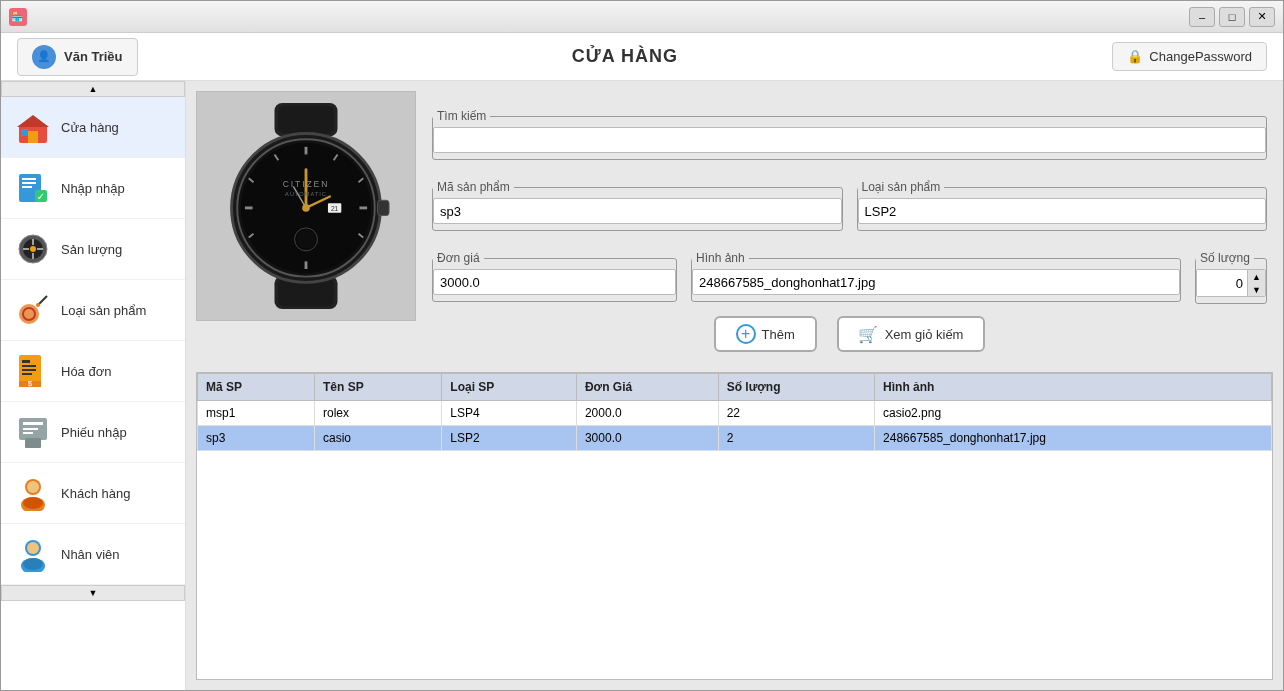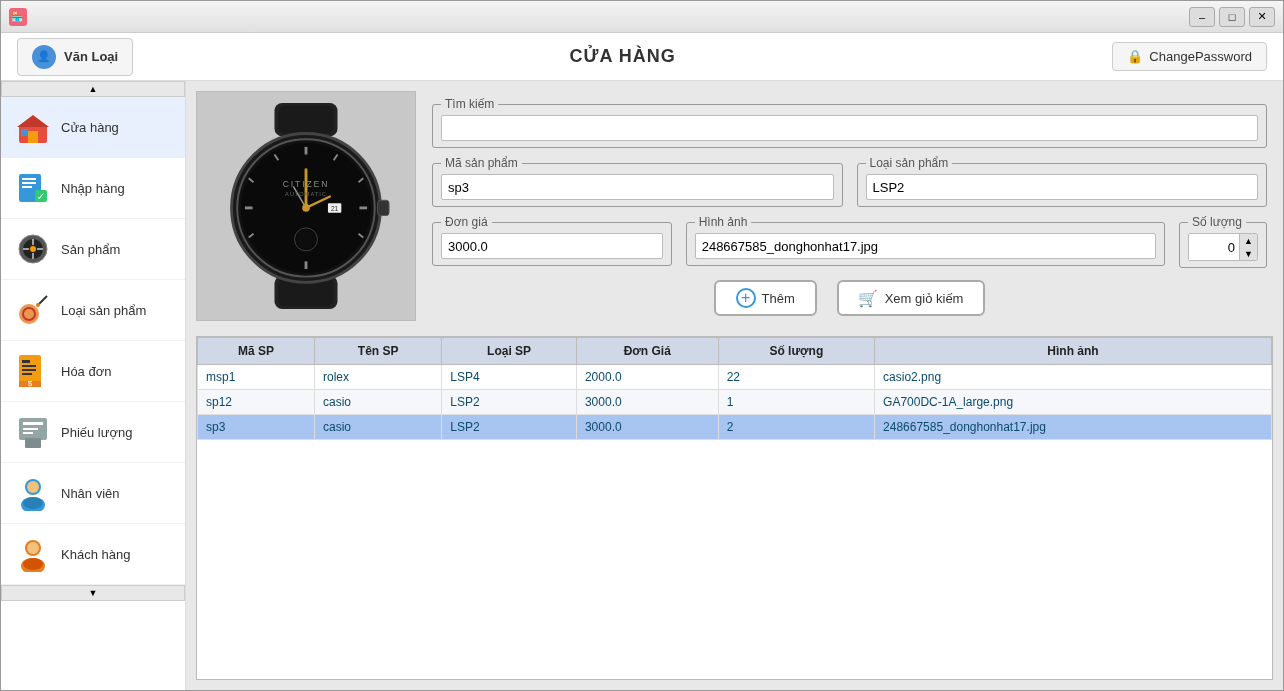--- a/index.html
+++ b/index.html
@@ -52,26 +52,26 @@
 
     .action-row { display: flex; justify-content: center; gap: 20px; padding: 4px 0; }
 
     .btn-them { display: flex; align-items: center; gap: 6px; background: #fff; border: 2px solid #aaa; border-radius: 6px; padding: 6px 20px; cursor: pointer; font-size: 13px; font-weight: 500; color: #333; }
     .btn-cart { display: flex; align-items: center; gap: 6px; background: #fff; border: 2px solid #aaa; border-radius: 6px; padding: 6px 20px; cursor: pointer; font-size: 13px; font-weight: 500; color: #333; }
 
     .table-section { flex: 1; background: #fff; margin: 0 10px 10px 10px; border: 1px solid #bbb; overflow: auto; }
 
     table { width: 100%; border-collapse: collapse; }
     thead tr { background: #d0d8e8; }
-    th { padding: 6px 8px; text-align: center; border: 1px solid #bbb; font-size: 12px; font-weight: 600; color: #222; }
-    td { padding: 5px 8px; border: 1px solid #ddd; font-size: 12px; color: #0c4a6e; }
+    th { padding: 6px 8px; text-align: left; border: 1px solid #bbb; font-size: 12px; font-weight: 600; color: #222; }
+    td { padding: 5px 8px; border: 1px solid #ddd; font-size: 12px; color: #000000; }
     tbody tr:nth-child(even) { background: #f5f7fa; }
     tbody tr.selected { background: #a8c4f0; }
 
-    fieldset { border: 1px solid #999; border-radius: 3px; padding: 4px 8px 6px; }
+    fieldset { border: 1px solid #999; border-radius: 3px; padding: 4px 0 6px; margin-top: 12px; }
     legend { font-size: 12px; color: #555; padding: 0 4px; }
   </style>
 </head>
 <body>
 
 <div class="window">
 
   <div class="title-bar">
     <div class="title-bar-left">
       <div class="title-bar-icon">🏪</div>
@@ -79,21 +79,21 @@
     <div class="title-bar-controls">
       <div class="tb-btn">–</div>
       <div class="tb-btn">□</div>
       <div class="tb-btn close">✕</div>
     </div>
   </div>
 
   <div class="main-header">
     <div class="user-btn">
       <div class="user-icon">👤</div>
-      <span>Văn Loại</span>
+      <span>Văn Triều</span>
     </div>
     <div class="app-title">CỬA HÀNG</div>
     <div class="change-pwd-btn">
       <span>🔒</span>
       <span>ChangePassword</span>
     </div>
   </div>
 
   <div class="content-area">
 
@@ -116,36 +116,36 @@
         <div class="sidebar-icon">
           <svg width="36" height="36" viewBox="0 0 36 36">
             <rect x="4" y="4" width="22" height="28" fill="#3498db" rx="2"></rect>
             <rect x="7" y="8" width="14" height="2" fill="white"></rect>
             <rect x="7" y="12" width="14" height="2" fill="white"></rect>
             <rect x="7" y="16" width="10" height="2" fill="white"></rect>
             <rect x="20" y="20" width="12" height="12" fill="#2ecc71" rx="2"></rect>
             <text x="26" y="30" font-size="10" fill="white" text-anchor="middle">✓</text>
           </svg>
         </div>
-        <span class="sidebar-label">Nhập hàng</span>
+        <span class="sidebar-label">Nhập nhập</span>
       </div>
 
       <div class="sidebar-item">
         <div class="sidebar-icon">
           <svg width="36" height="36" viewBox="0 0 36 36">
             <circle cx="18" cy="18" r="14" fill="#555" stroke="#888" stroke-width="1"></circle>
             <circle cx="18" cy="18" r="10" fill="#222"></circle>
             <circle cx="18" cy="18" r="3" fill="#f39c12"></circle>
             <line x1="18" y1="8" x2="18" y2="14" stroke="#ccc" stroke-width="1.5"></line>
             <line x1="18" y1="22" x2="18" y2="28" stroke="#ccc" stroke-width="1.5"></line>
             <line x1="8" y1="18" x2="14" y2="18" stroke="#ccc" stroke-width="1.5"></line>
             <line x1="22" y1="18" x2="28" y2="18" stroke="#ccc" stroke-width="1.5"></line>
           </svg>
         </div>
-        <span class="sidebar-label">Sản phẩm</span>
+        <span class="sidebar-label">Sản lượng</span>
       </div>
 
       <div class="sidebar-item">
         <div class="sidebar-icon">
           <svg width="36" height="36" viewBox="0 0 36 36">
             <circle cx="14" cy="22" r="10" fill="#e67e22" opacity="0.8"></circle>
             <circle cx="14" cy="22" r="6" fill="none" stroke="#c0392b" stroke-width="2"></circle>
             <line x1="22" y1="14" x2="32" y2="4" stroke="#333" stroke-width="2"></line>
             <circle cx="23" cy="13" r="2" fill="#e67e22"></circle>
           </svg>
@@ -171,45 +171,45 @@
       <div class="sidebar-item">
         <div class="sidebar-icon">
           <svg width="36" height="36" viewBox="0 0 36 36">
             <rect x="4" y="4" width="28" height="22" fill="#95a5a6" rx="2"></rect>
             <rect x="8" y="8" width="20" height="3" fill="#fff"></rect>
             <rect x="8" y="14" width="15" height="2" fill="#fff"></rect>
             <rect x="8" y="18" width="10" height="2" fill="#fff"></rect>
             <rect x="10" y="24" width="16" height="10" fill="#7f8c8d" rx="1"></rect>
           </svg>
         </div>
-        <span class="sidebar-label">Phiếu lượng</span>
+        <span class="sidebar-label">Phiếu nhập</span>
+      </div>
+
+      <div class="sidebar-item">
+        <div class="sidebar-icon">
+          <svg width="36" height="36" viewBox="0 0 36 36">
+            <circle cx="18" cy="12" r="8" fill="#e67e22"></circle>
+            <ellipse cx="18" cy="30" rx="12" ry="8" fill="#e67e22"></ellipse>
+            <circle cx="18" cy="12" r="6" fill="#f1c27d"></circle>
+            <ellipse cx="18" cy="28" rx="10" ry="6" fill="#d35400"></ellipse>
+          </svg>
+        </div>
+        <span class="sidebar-label">Khách hàng</span>
       </div>
 
       <div class="sidebar-item">
         <div class="sidebar-icon">
           <svg width="36" height="36" viewBox="0 0 36 36">
             <circle cx="18" cy="12" r="8" fill="#3498db"></circle>
             <ellipse cx="18" cy="30" rx="12" ry="8" fill="#3498db"></ellipse>
             <circle cx="18" cy="12" r="6" fill="#f1c27d"></circle>
             <ellipse cx="18" cy="28" rx="10" ry="6" fill="#2980b9"></ellipse>
           </svg>
         </div>
         <span class="sidebar-label">Nhân viên</span>
-      </div>
-
-      <div class="sidebar-item">
-        <div class="sidebar-icon">
-          <svg width="36" height="36" viewBox="0 0 36 36">
-            <circle cx="18" cy="12" r="8" fill="#e67e22"></circle>
-            <ellipse cx="18" cy="30" rx="12" ry="8" fill="#e67e22"></ellipse>
-            <circle cx="18" cy="12" r="6" fill="#f1c27d"></circle>
-            <ellipse cx="18" cy="28" rx="10" ry="6" fill="#d35400"></ellipse>
-          </svg>
-        </div>
-        <span class="sidebar-label">Khách hàng</span>
       </div>
 
       <div class="sidebar-scroll-btn">▼</div>
     </div>
 
     <div class="main-panel">
 
       <div class="top-section">
 
         <div class="product-image-box">
@@ -332,28 +332,20 @@
           </thead>
           <tbody id="table-body">
           <tr>
     <td>msp1</td>
     <td>rolex</td>
     <td>LSP4</td>
     <td>2000.0</td>
     <td>22</td>
     <td>casio2.png</td>
   </tr>
-              <tr>
-    <td>sp12</td>
-    <td>casio</td>
-    <td>LSP2</td>
-    <td>3000.0</td>
-    <td>1</td>
-    <td>GA700DC-1A_large.png</td>
-  </tr>
               <tr class="selected">
     <td>sp3</td>
     <td>casio</td>
     <td>LSP2</td>
     <td>3000.0</td>
     <td>2</td>
     <td>248667585_donghonhat17.jpg</td>
   </tr>
             </tbody>
         </table>

